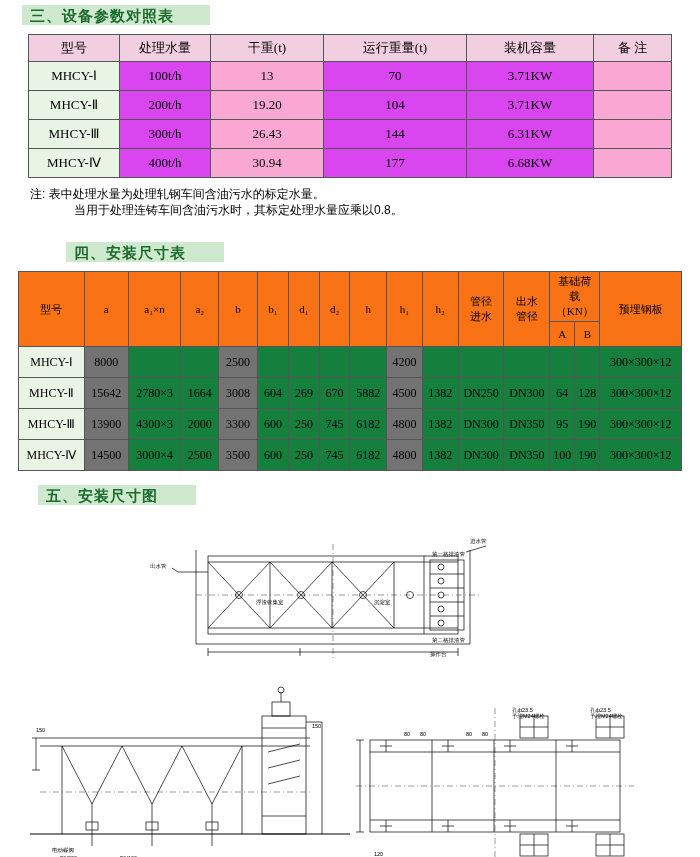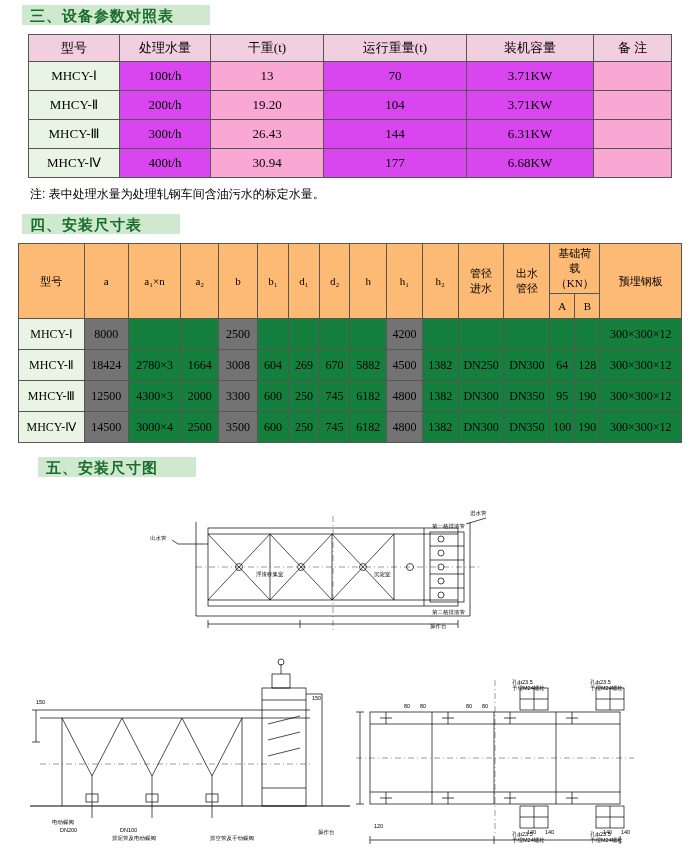--- a/index.html
+++ b/index.html
@@ -61,28 +61,28 @@
   #t1 tbody td.white{background:#f9a8d4;}
 
   .note{
     margin:8px 0 0 30px;
     font-size:12px;
     line-height:16px;
     font-family:"Liberation Sans", sans-serif;
   }
   .note div:nth-child(2){padding-left:44px;}
 
-  .sec2{margin-top:14px;}
+  .sec2{margin-top:26px;padding-left:44px;}
   #t2{
     margin:8px 0 0 18px;
     width:664px;
     font-size:11px;
   }
   #t2 td{height:20px;}
-  #t2 thead td{background:#fdba74;}
+  #t2 thead td{background:#f97316;}
   #t2 tbody td{height:26px;font-size:12px;}
   #t2 tbody td.pink{background:#737373;}
   #t2 tbody td.green{background:#e9f4e5;}
   #t2 tbody td.white{background:#15803d;}
   #t2 .modelcol{white-space:nowrap;}
 
   .sec3{margin-top:16px;margin-left:16px;}
 
   .figure-wrap{
     position:relative;
@@ -144,20 +144,21 @@
       <td class="white">30.94</td>
       <td class="pink">177</td>
       <td class="pink">6.68KW</td>
       <td class="white"></td>
     </tr>
   </tbody>
 </table>
 
 <div class="note">
   <div>注:  表中处理水量为处理轧钢车间含油污水的标定水量。</div>
+  <div>当用于处理连铸车间含油污水时，其标定处理水量应乘以0.8。</div>
 </div>
 
 <div class="sec2">
   <div class="section-head">
     <span class="bar" style="width:158px;"></span>
     <span class="txt">四、安装尺寸表</span>
   </div>
 </div>
 
 <table id="t2">
@@ -207,39 +208,39 @@
       <td class="pink">4200</td>
       <td class="white"></td>
       <td class="white"></td>
       <td class="white"></td>
       <td class="white"></td>
       <td class="white"></td>
       <td class="white">300×300×12</td>
     </tr>
     <tr>
       <td class="green modelcol">MHCY-Ⅱ</td>
-      <td class="pink">18424</td>
+      <td class="pink">15642</td>
       <td class="white">2780×3</td>
       <td class="white">1664</td>
       <td class="pink">3008</td>
       <td class="white">604</td>
       <td class="white">269</td>
       <td class="white">670</td>
       <td class="white">5882</td>
       <td class="pink">4500</td>
       <td class="white">1382</td>
       <td class="white">DN250</td>
       <td class="white">DN300</td>
       <td class="white">64</td>
       <td class="white">128</td>
       <td class="white">300×300×12</td>
     </tr>
     <tr>
       <td class="green modelcol">MHCY-Ⅲ</td>
-      <td class="pink">12500</td>
+      <td class="pink">13900</td>
       <td class="white">4300×3</td>
       <td class="white">2000</td>
       <td class="pink">3300</td>
       <td class="white">600</td>
       <td class="white">250</td>
       <td class="white">745</td>
       <td class="white">6182</td>
       <td class="pink">4800</td>
       <td class="white">1382</td>
       <td class="white">DN300</td>

